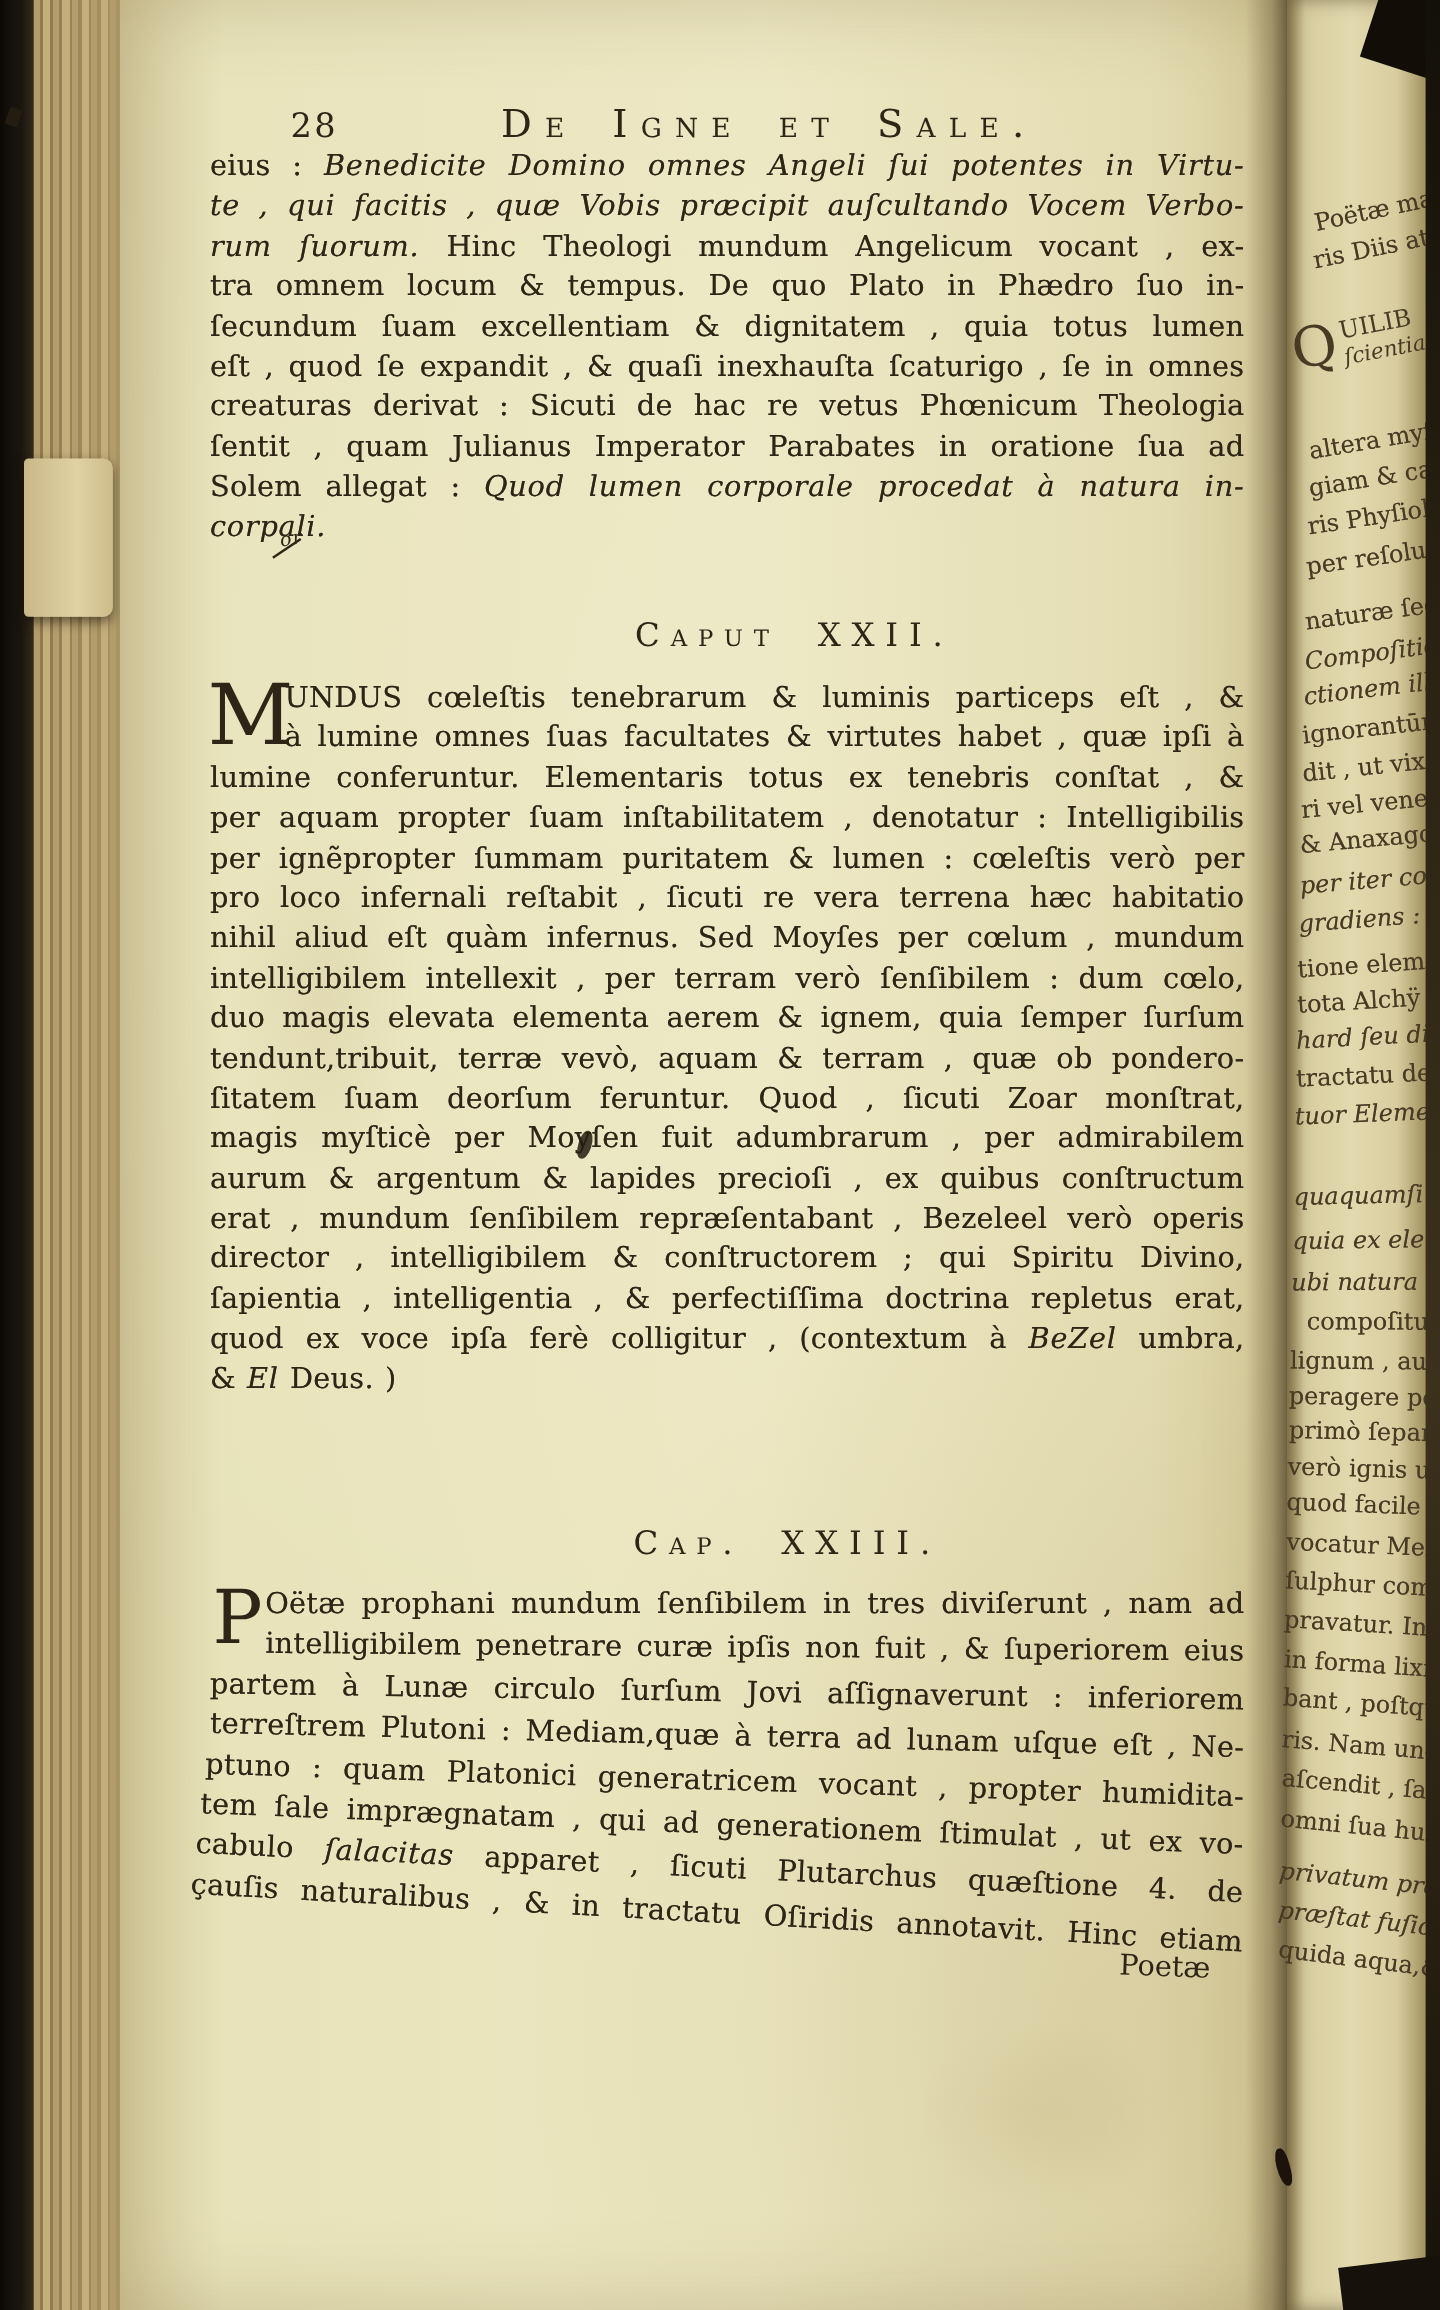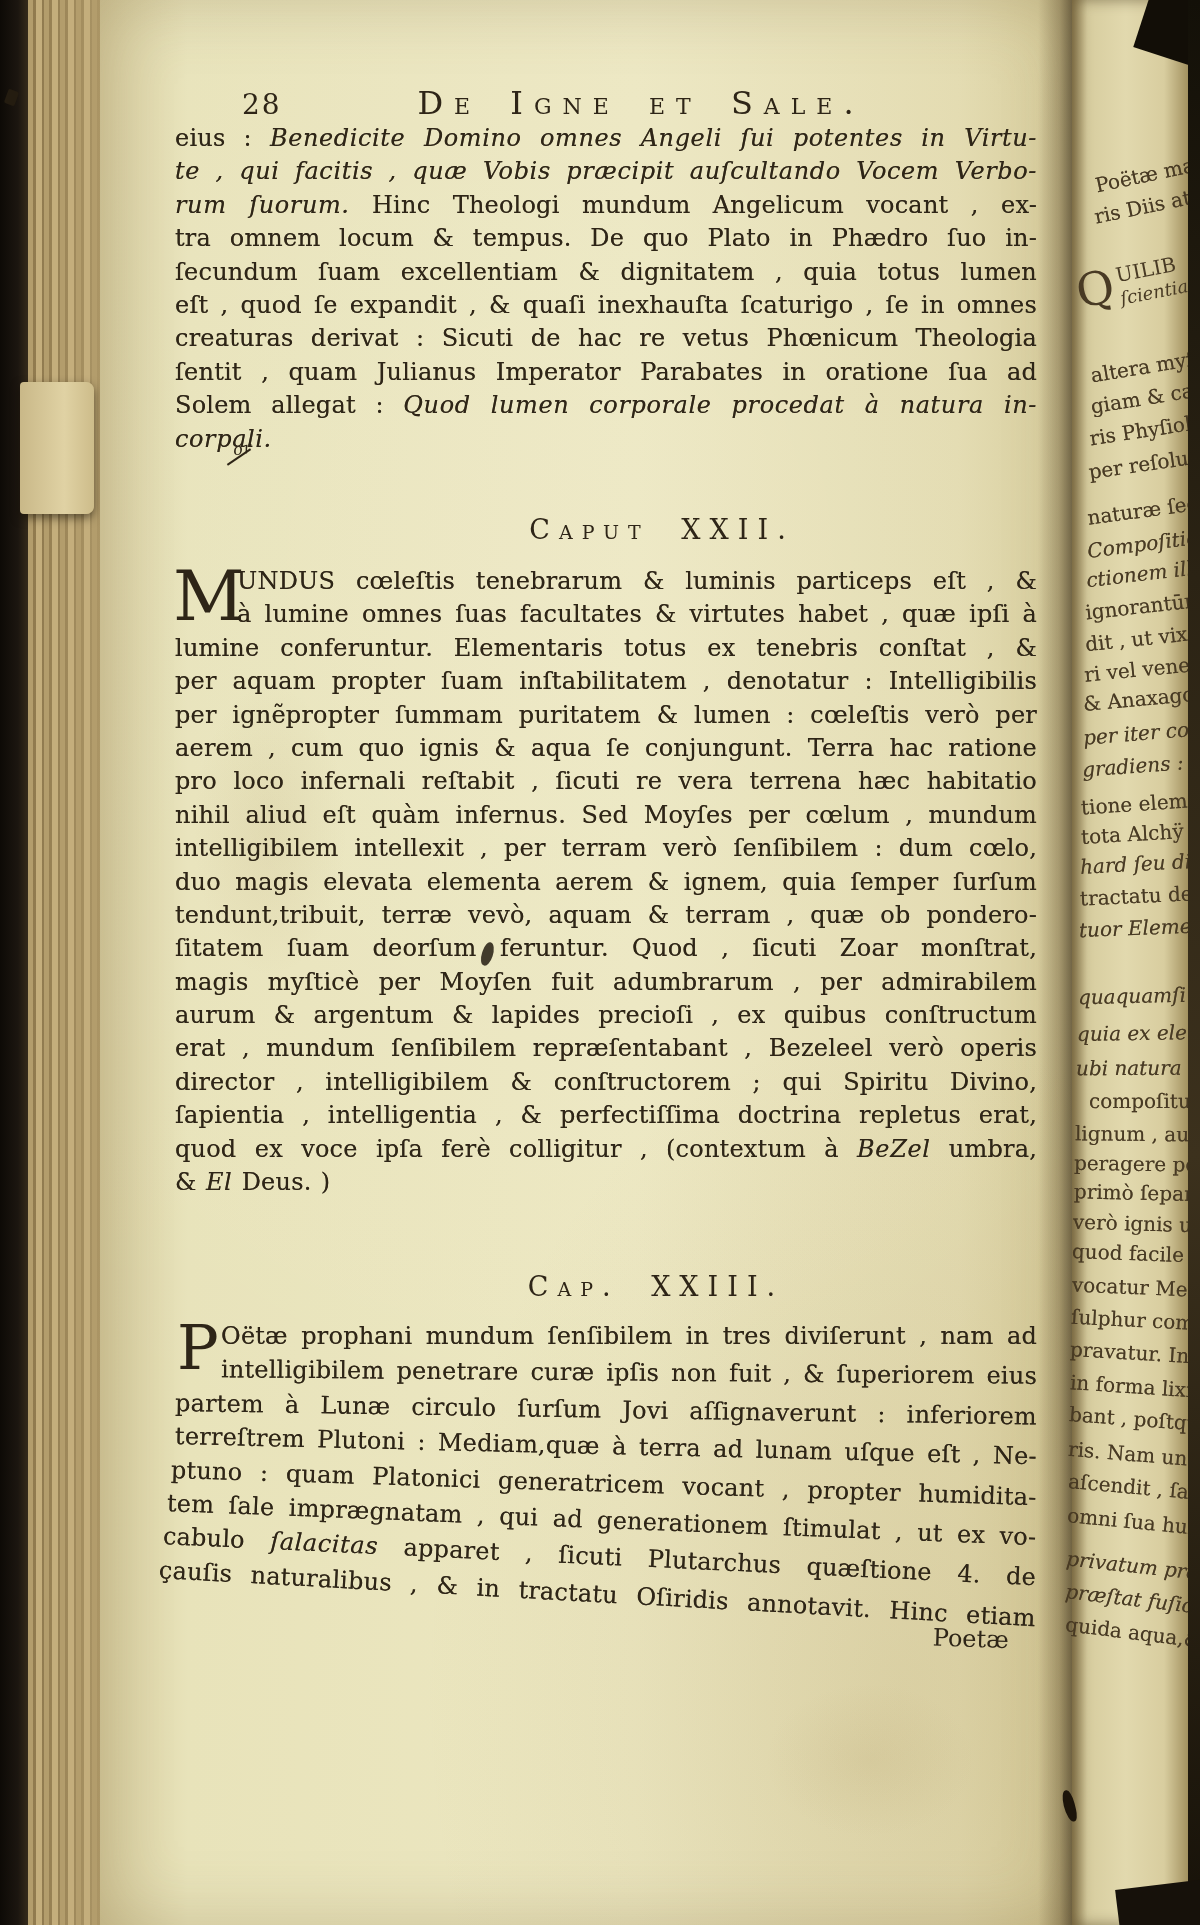--- a/index.html
+++ b/index.html
@@ -110,21 +110,20 @@
 
     <div class="chapheading ch22">Caput XXII.</div>
 
     <div id="para2" class="col" style="top:565px">
       <div class="dropcap dc-m">M</div>
     <div class="line j indent2"><span>UNDUS cœleſtis tenebrarum &amp; luminis particeps eſt , &amp;</span></div>
         <div class="line j indent2"><span>à lumine omnes ſuas facultates &amp; virtutes habet , quæ ipſi à</span></div>
         <div class="line j"><span>lumine conferuntur. Elementaris totus ex tenebris conſtat , &amp;</span></div>
         <div class="line j"><span>per aquam propter ſuam inſtabilitatem , denotatur : Intelligibilis</span></div>
         <div class="line j"><span>per ignẽpropter ſummam puritatem &amp; lumen : cœleſtis verò per</span></div>
-        <div class="line j"><span>aerem , cum quo ignis &amp; aqua ſe conjungunt. Terra hac ratione</span></div>
         <div class="line j"><span>pro loco infernali reſtabit , ſicuti re vera terrena hæc habitatio</span></div>
         <div class="line j"><span>nihil aliud eſt quàm infernus. Sed Moyſes per cœlum , mundum</span></div>
         <div class="line j"><span>intelligibilem intellexit , per terram verò ſenſibilem : dum cœlo,</span></div>
         <div class="line j"><span>duo magis elevata elementa aerem &amp; ignem, quia ſemper ſurſum</span></div>
         <div class="line j"><span>tendunt,tribuit, terræ vevò, aquam &amp; terram , quæ ob pondero-</span></div>
         <div class="line j"><span>ſitatem ſuam deorſum feruntur. Quod , ſicuti Zoar monſtrat,</span></div>
         <div class="line j"><span>magis myſticè per Moyſen fuit adumbrarum , per admirabilem</span></div>
         <div class="line j"><span>aurum &amp; argentum &amp; lapides precioſi , ex quibus conſtructum</span></div>
         <div class="line j"><span>erat , mundum ſenſibilem repræſentabant , Bezeleel verò operis</span></div>
         <div class="line j"><span>director , intelligibilem &amp; conſtructorem ; qui Spiritu Divino,</span></div>

